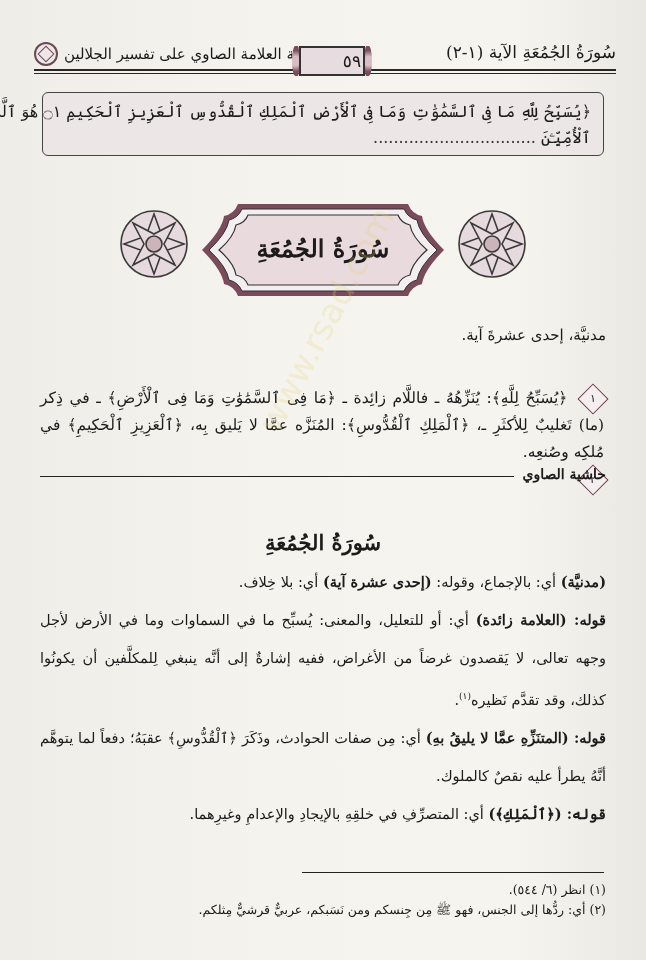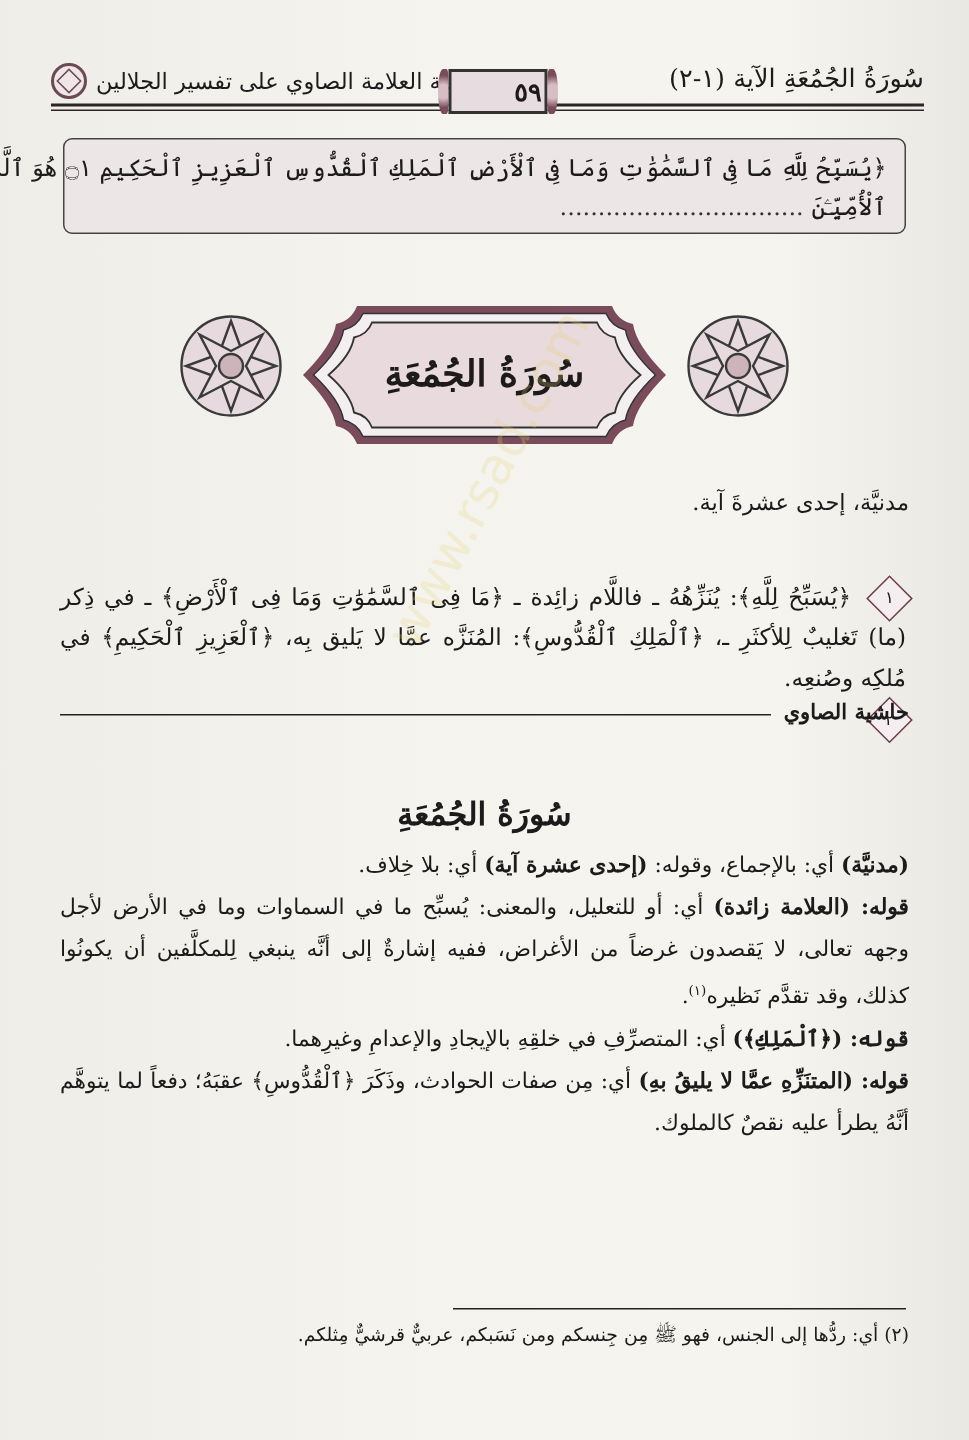--- a/index.html
+++ b/index.html
@@ -15,21 +15,21 @@
 
   
   .run-head { position:absolute; top:40px; left:34px; width:582px; height:30px; }
   .run-right { position:absolute; right:0; top:2px; font-size:17px; direction:rtl; white-space:nowrap; }
   .run-left { position:absolute; left:0; top:2px; font-size:15px; direction:rtl; white-space:nowrap; display:flex; align-items:center; gap:6px; }
   .rosette-small { width:20px; height:20px; border:2px solid #6b4a55; border-radius:50%; position:relative; background:#efe6e8; }
   .rosette-small::after { content:""; position:absolute; inset:4px; border:1.5px solid #6b4a55; transform:rotate(45deg); }
   .head-rule { position:absolute; top:29px; left:0; width:582px; border-top:2px solid #2a2526; }
   .head-rule2 { position:absolute; top:33px; left:0; width:582px; border-top:1px solid #2a2526; }
   .page-num-wrap { position:absolute; left:258px; top:6px; width:80px; height:30px; display:flex; align-items:center; justify-content:center; z-index:2; }
-  .page-num { width:48px; height:26px; border:2px solid #333; background:#e7dde0; font-size:17px; display:flex; align-items:center; justify-content:center; font-weight:bold;padding-left:40px; }
+  .page-num { width:48px; height:26px; border:2px solid #333; background:#e7dde0; font-size:17px; display:flex; align-items:center; justify-content:center; font-weight:normal;padding-left:40px; }
   .pn-orn { width:14px; height:30px; background:radial-gradient(circle,#d9bdc5 30%,#7a4b5a 70%); border-radius:50% 20% 20% 50%; }
   .pn-orn.r { border-radius:20% 50% 50% 20%; }
 
   
   .verse-box { position:absolute; left:42px; top:92px; width:562px; height:64px;
     border:1.6px solid #444; border-radius:6px; background:#ece6e6; padding:6px 12px; box-sizing:border-box; }
   .verse-line { font-size:16px; line-height:26px; direction:rtl; text-align:right; white-space:nowrap; }
   .dots { color:#333; letter-spacing:3px; }
 
   
@@ -47,21 +47,21 @@
   .vnum { display:inline-block; width:20px; height:20px; border:1.5px solid #6b3b4a; transform:rotate(45deg); margin-left:8px; vertical-align:middle; position:relative; background:#f4eef0; }
   .vnum span { display:block; transform:rotate(-45deg); text-align:center; font-size:11px; line-height:20px; }
 
   
   .hashiya-head { position:absolute; top:466px; left:40px; width:566px; height:20px; }
   .hashiya-label { position:absolute; right:0; top:0; font-size:14px; font-weight:bold; direction:rtl; background:transparent; }
   .hashiya-rule { position:absolute; left:0; right:92px; top:10px; border-top:1px solid #222; }
 
   .sub-title { position:absolute; top:530px; left:0; width:646px; text-align:center; font-size:21px; font-weight:bold; direction:rtl; }
 
-  .commentary { position:absolute; top:563px; left:40px; width:566px; direction:rtl; text-align:justify; font-size:14.5px; line-height:28px; }
+  .commentary { position:absolute; top:563px; left:40px; width:566px; direction:rtl; text-align:justify; font-size:14.5px; line-height:38px; }
   .commentary p { margin:0; }
   .kw { font-weight:bold; }
   .sup { font-size:9px; vertical-align:super; }
 
   .foot-rule { position:absolute; top:872px; left:302px; width:302px; border-top:1.4px solid #222; }
   .footnotes { position:absolute; top:880px; left:40px; width:566px; direction:rtl; font-size:12.5px; line-height:20px; }
   .footnotes p { margin:0; }
 
   .watermark { position:absolute; left:250px; top:420px; font-size:34px; color:rgba(232,210,120,0.25); transform:rotate(-62deg); transform-origin:left top; white-space:nowrap; font-family:"DejaVu Sans", sans-serif; pointer-events:none; }
 </style>
@@ -138,26 +138,27 @@
   <div class="sub-title">سُورَةُ الجُمُعَةِ</div>
 
   <div class="commentary">
     <p>
       <span class="kw">(مدنيَّة)</span><span> أي: بالإجماع، وقوله: </span><span class="kw">(إحدى عشرة آية)</span><span> أي: بلا خِلاف.</span>
     </p>
     <p>
       <span class="kw">قوله: (العلامة زائدة)</span><span> أي: أو للتعليل، والمعنى: يُسبِّح ما في السماوات وما في الأرض لأجل وجهه تعالى، لا يَقصدون غرضاً من الأغراض، ففيه إشارةٌ إلى أنَّه ينبغي لِلمكلَّفين أن يكونُوا كذلك، وقد تقدَّم نَظيره</span><span class="sup">(١)</span><span>.</span>
     </p>
     <p>
-      <span class="kw">قوله: (﴿ٱلْمَلِكِ﴾)</span><span> أي: المتصرِّفِ في خلقِهِ بالإيجادِ والإعدامِ وغيرِهما.</span>
+      <span class="kw">قوله: (المتنَزِّهِ عمَّا لا يليقُ بهِ)</span><span> أي: مِن صفات الحوادث، وذَكَرَ ﴿ٱلْقُدُّوسِ﴾ عقبَهُ؛ دفعاً لما يتوهَّم أنَّهُ يطرأ عليه نقصٌ كالملوك.</span>
     </p>
     <p>
-      <span class="kw">قوله: (المتنَزِّهِ عمَّا لا يليقُ بهِ)</span><span> أي: مِن صفات الحوادث، وذَكَرَ ﴿ٱلْقُدُّوسِ﴾ عقبَهُ؛ دفعاً لما يتوهَّم أنَّهُ يطرأ عليه نقصٌ كالملوك.</span>
+      <span class="kw">قوله: (﴿ٱلْمَلِكِ﴾)</span><span> أي: المتصرِّفِ في خلقِهِ بالإيجادِ والإعدامِ وغيرِهما.</span>
     </p>
   </div>
 
   <div class="foot-rule"></div>
   <div class="footnotes">
+    <p>(١) انظر (٦/ ٥٤٤).</p>
     <p>(٢) أي: ردُّها إلى الجنس، فهو ﷺ مِن جِنسكم ومن نَسَبكم، عربيٌّ قرشيٌّ مِثلكم.</p>
   </div>
 
   <div class="watermark">www.rsad.com</div>
 </div>
 
 </body></html>

